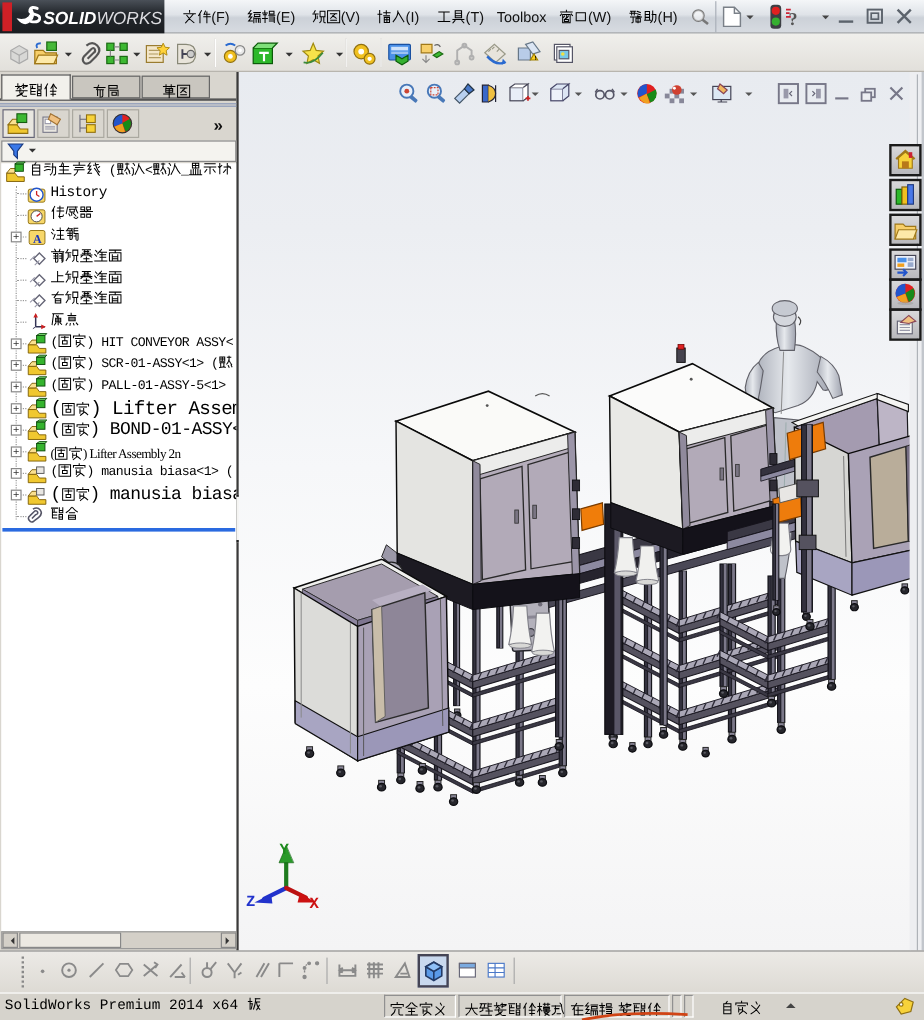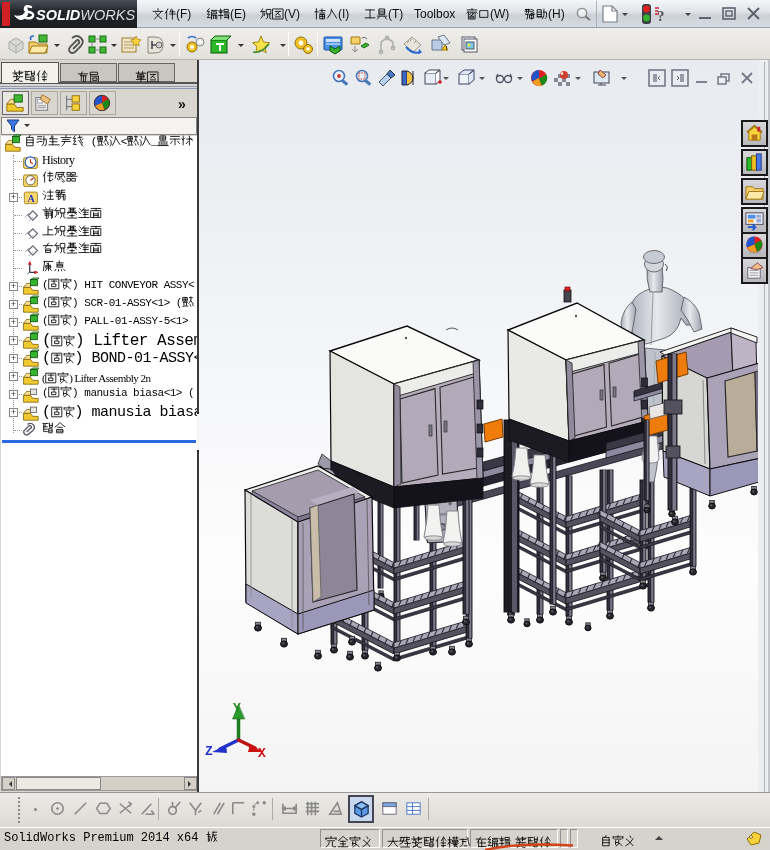--- a/index.html
+++ b/index.html
@@ -287,21 +287,21 @@
         </svg><svg class="cj " style="width:12px;height:12px" viewBox="0 0 100 100">
           <path fill="none" stroke="#000" stroke-width="7" stroke-linecap="square" d="M14 12h72M10 34h80M50 34v48M28 52 14 70M72 52l14 18"></path>
         </svg><svg class="cj " style="width:12px;height:12px" viewBox="0 0 100 100">
           <path fill="none" stroke="#000" stroke-width="7" stroke-linecap="square" d="M18 10v72M8 32l10 8M32 24 18 38M48 34h44M70 10v74M60 54l-16 18M80 28l14 16"></path>
         </svg></span></div>
     <svg class="abs" style="left:22px;top:93px" width="17" height="17" viewBox="0 0 22 22">
       <rect x="2" y="6" width="18" height="14" rx="2" fill="#f7d76a" stroke="#907010"></rect>
       <circle cx="11" cy="12" r="7" fill="#fff" stroke="#2255cc" stroke-width="1.5"></circle>
       <path d="M11 8v4l3 2" stroke="#c22" fill="none" stroke-width="1.4"></path>
     </svg>
-    <div class="abs" style="left:42px;top:93px;font-family:Liberation Serif, serif;font-size:12px;white-space:nowrap;letter-spacing:-0.5px">History</div>
+    <div class="abs" style="left:42px;top:93px;font-family:Liberation Mono, monospace;font-size:12px;white-space:nowrap;letter-spacing:-0.5px">History</div>
     <svg class="abs" style="left:22px;top:111px" width="17" height="17" viewBox="0 0 22 22">
       <rect x="2" y="5" width="18" height="15" rx="2" fill="#f7d76a" stroke="#907010"></rect>
       <circle cx="11" cy="12" r="6" fill="#fff" stroke="#444"></circle>
       <path d="M11 12l4-3" stroke="#c22" stroke-width="1.5"></path>
     </svg>
     <div class="abs" style="left:42px;top:111px;font-family:'Liberation Mono',monospace;font-size:12px;white-space:nowrap;letter-spacing:-0.5px"><svg class="cj " style="width:12px;height:12px" viewBox="0 0 100 100">
         <path fill="none" stroke="#000" stroke-width="7" stroke-linecap="square" d="M30 8 12 42M22 30v62M50 20h40M46 40h46M66 8v38q-2 24-6 32h22q8 0 8-10M60 78l8 12"></path>
       </svg><svg class="cj " style="width:12px;height:12px" viewBox="0 0 100 100">
         <path fill="none" stroke="#000" stroke-width="7" stroke-linecap="square" d="M24 12h62M20 12 10 58M32 28h38M36 28v20h30v-20M28 60l8 14M48 54v16M60 56q14 12 18 20M74 12q6 30 16 42M64 84q6 8 14 8t12-8"></path>
       </svg><svg class="cj " style="width:12px;height:12px" viewBox="0 0 100 100">

